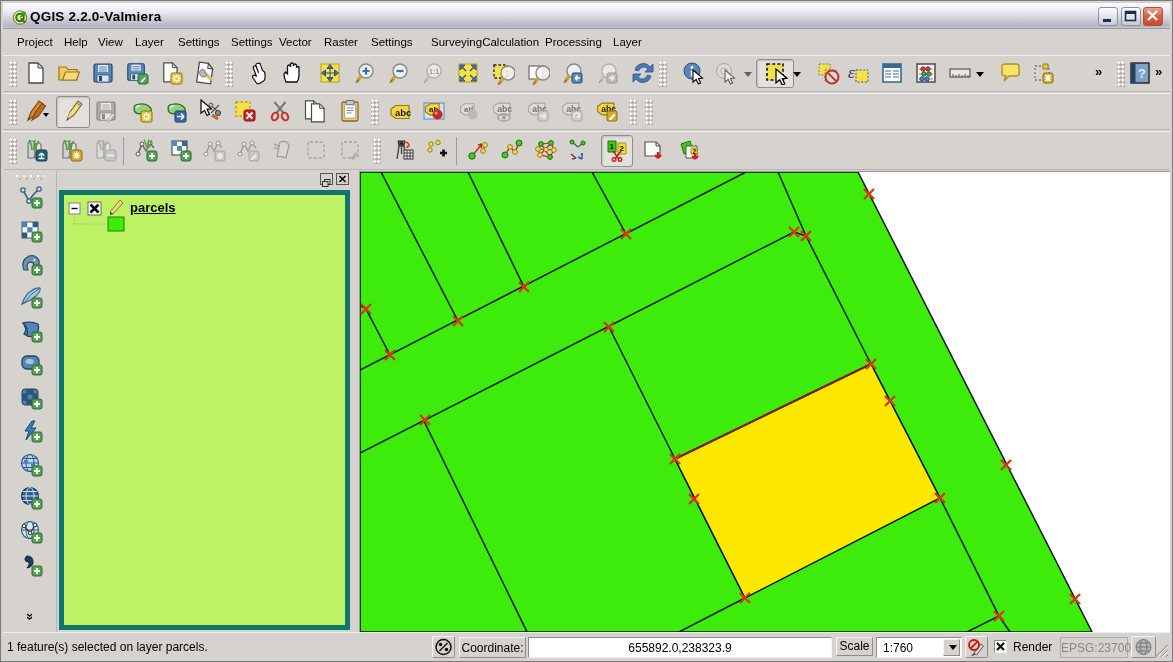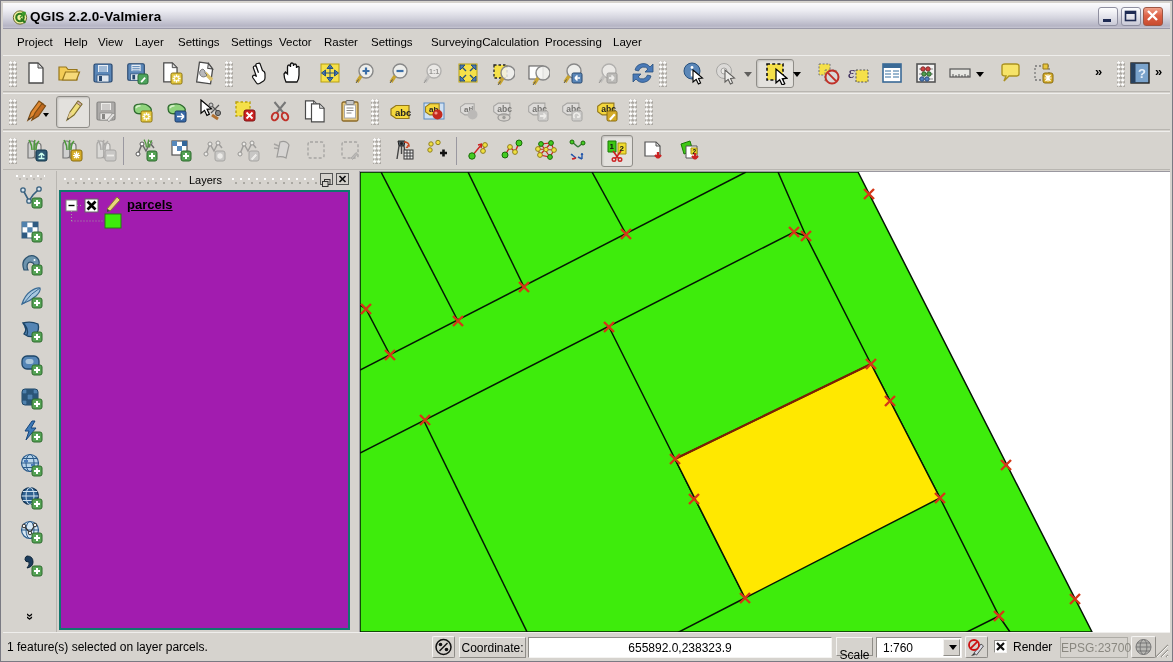--- a/index.html
+++ b/index.html
@@ -27,21 +27,21 @@
 background-position:0 0,2px 2px;background-size:4px 4.4px}
 .pressed{position:absolute;border:1px solid #8f8d88;border-radius:3px;background:#e3e1dd;box-shadow:inset 1px 1px 2px rgba(0,0,0,.15)}
 .darr{position:absolute;width:0;height:0;border-left:4px solid rgba(0,0,0,0);border-right:4px solid rgba(0,0,0,0);border-top:5px solid #000}
 .chev{position:absolute;font-weight:bold;font-size:13px;color:#000}
 .gray{filter:grayscale(1) brightness(1.08);opacity:.55}
 
 #ltb{position:absolute;left:2px;top:170px;width:54px;bottom:28px;background:#d6d3ce;border-right:1px solid #b9b6b1}
 
 #lpanel{position:absolute;left:57px;top:170px;width:295px;bottom:29px;background:#d6d3ce}
 #lphead{position:absolute;left:2px;top:3px;right:2px;height:13px;font-size:11px;text-align:center;color:#000}
-#lpbody{position:absolute;left:1px;top:19px;right:3px;bottom:2px;background:#a21caf;border:2px solid #0f766e}
+#lpbody{position:absolute;left:1px;top:19px;right:3px;bottom:2px;background:#bef264;border:5px solid #0f766e}
 
 #split{position:absolute;left:352px;top:170px;width:6px;bottom:29px;background:#d6d3ce}
 
 #map{position:absolute;left:358px;top:170px;width:811px;height:462px;background:#fff;border-top:1px solid #9a98a0;border-left:1px solid #9a98a0;overflow:hidden}
 
 #status{position:absolute;left:2px;right:2px;bottom:2px;height:27px;background:#d6d3ce;border-top:1px solid #efeeec;font-size:12px}
 .sraise{position:absolute;border:1px solid;border-color:#f4f3f1 #8f8d88 #8f8d88 #f4f3f1;background:#d6d3ce}
 .ssunk{position:absolute;border:1px solid;border-color:#8f8d88 #f4f3f1 #f4f3f1 #8f8d88;background:#fff}
 </style></head><body>
 <svg width="0" height="0" style="position:absolute">
@@ -619,24 +619,20 @@
         <circle cx="16" cy="5" r="1.8" fill="#eee" stroke="#333"></circle>
         <use href="#plusbox"></use>
       </svg>
 <svg class="ic" style="left:16px;top:382px">
         <path d="M8 3 Q14 3 14 9 Q14 14 8 15 Q11 12 10 9 Q6 9 6 6.5 Q6 3.5 8 3 Z" fill="#1c3c5c" stroke="#0c2338" stroke-width="1"></path>
         <use href="#plusbox"></use>
       </svg>
 <div class="chev" style="left:24px;top:438px;transform:rotate(90deg);transform-origin:center">»</div>
 </div>
 <div id="lpanel">
- <div id="lphead">
-  <div style="position:absolute;left:3px;right:3px;top:3px;height:8px;background-image:radial-gradient(circle at 2px 2px,#fdfdfd 1.1px,rgba(0,0,0,0) 1.4px),radial-gradient(circle at 5px 6px,#aaa8a2 1px,rgba(0,0,0,0) 1.3px);background-size:8px 8px"></div>
-  <span style="position:relative;background:#d6d3ce;padding:0 8px">Layers</span>
- </div>
  <div style="position:absolute;right:20px;top:2px;width:13px;height:12px;border:1px solid #555;background:#d6d3ce"><svg width="11" height="10">
           <rect x="3.5" y="1.5" width="5.5" height="5" fill="none" stroke="#333"></rect>
           <rect x="1.5" y="3.5" width="5.5" height="5" fill="#d6d3ce" stroke="#333"></rect>
         </svg></div>
  <div style="position:absolute;right:4px;top:2px;width:13px;height:12px;border:1px solid #555;background:#d6d3ce">
         <svg width="11" height="10" style="display:block">
           <path d="M2.5 2 L8.5 8 M8.5 2 L2.5 8" stroke="#111" stroke-width="1.7"></path>
         </svg>
       </div>
  <div id="lpbody">
@@ -703,21 +699,21 @@
  <div class="sraise" style="left:429px;top:3px;width:23px;height:22px;border-radius:2px">
   <svg width="21" height="20">
           <circle cx="10.5" cy="10" r="7.5" fill="none" stroke="#111" stroke-width="1.5"></circle>
           <path d="M6.5 14 L14.5 6" stroke="#111" stroke-width="1.5"></path>
           <circle cx="7.5" cy="7.5" r="1.8" fill="#111"></circle>
           <circle cx="13.5" cy="12.5" r="1.8" fill="#111"></circle>
         </svg>
  </div>
  <div class="sraise" style="left:456px;top:4px;width:67px;height:21px;text-align:center;padding-top:3px">Coordinate:</div>
  <div class="ssunk" style="left:525px;top:4px;width:304px;height:21px;text-align:center;padding-top:3px">655892.0,238323.9</div>
- <div class="sraise" style="left:833px;top:4px;width:37px;height:19px;text-align:center;padding-top:10px">Scale</div>
+ <div class="sraise" style="left:833px;top:4px;width:37px;height:19px;text-align:center;padding-top:1px">Scale</div>
  <div class="ssunk" style="left:873px;top:4px;width:86px;height:21px;padding:3px 0 0 6px">1:760
    <div class="sraise" style="right:1px;top:1px;bottom:1px;width:17px"></div>
    <div class="darr" style="right:4px;top:7px"></div>
  </div>
  <div class="sraise" style="left:962px;top:3px;width:23px;height:22px;border-radius:2px">
   <svg width="21" height="20">
           <path d="M8 16 L15 7 l2.5 2 L10.5 18 Z" fill="#d8d8e4" stroke="#555"></path>
           <path d="M8 16 l-3 3 4-1 z" fill="#333"></path>
           <circle cx="8" cy="8" r="5" fill="none" stroke="#cc1111" stroke-width="1.8"></circle>
           <path d="M4.6 11.4 L11.4 4.6" stroke="#cc1111" stroke-width="1.8"></path>

